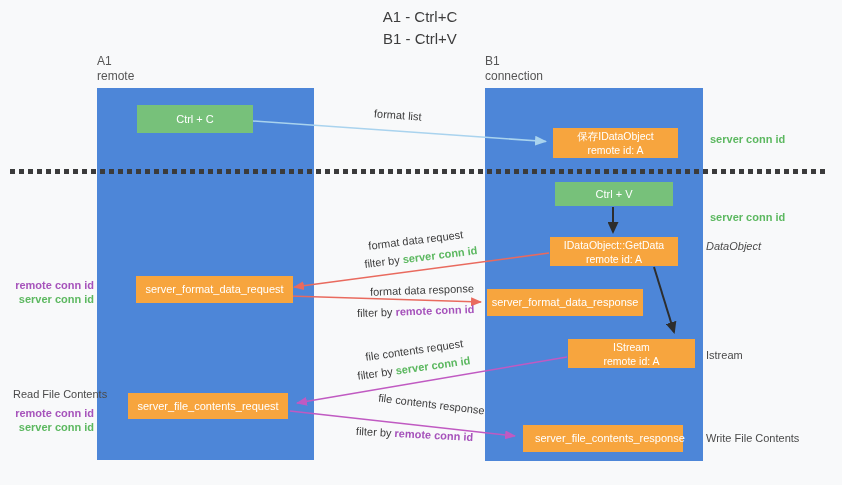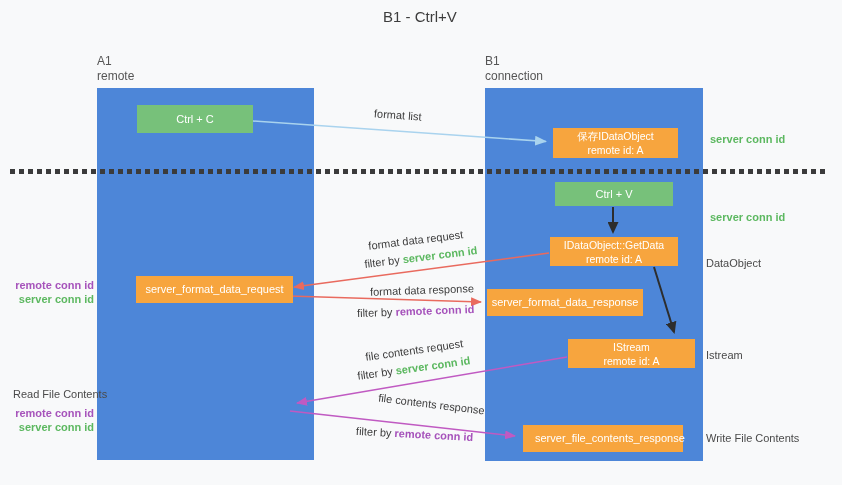--- a/index.html
+++ b/index.html
@@ -48,20 +48,21 @@
   .r4  { transform:rotate(4deg); }
   .r7  { transform:rotate(7deg); }
   .r3  { transform:rotate(3deg); }
 </style>
 </head>
 <body>
 
 <div id="canvas">
 
   <div class="title">
+    <div>A1 - Ctrl+C</div>
     <div>B1 - Ctrl+V</div>
   </div>
 
   <div class="lane-header" style="left:97px;top:54px;width:217px;">
     <div>A1</div>
     <div>remote</div>
   </div>
   <div class="lane-header" style="left:485px;top:54px;width:218px;">
     <div>B1</div>
     <div>connection</div>
@@ -112,20 +113,21 @@
 
   <div class="node orange" style="left:136px;top:276px;width:157px;height:27px;line-height:27px;">server_format_data_request</div>
 
   <div class="node orange" style="left:487px;top:289px;width:156px;height:27px;line-height:27px;">server_format_data_response</div>
 
   <div class="node orange two-line" style="left:568px;top:339px;width:127px;height:29px;">
     <div>IStream</div>
     <div>remote id: A</div>
   </div>
 
+  <div class="node orange" style="left:128px;top:393px;width:160px;height:26px;line-height:26px;">server_file_contents_request</div>
 
   <div class="node orange" style="left:523px;top:425px;width:160px;height:27px;line-height:27px;padding-left:12px;">server_file_contents_response</div>
 
   <div class="edge-label r4" style="left:374px;top:109px;">format list</div>
 
   <div class="edge-label r-7" style="left:368px;top:234px;">format data request</div>
   <div class="edge-label r-7" style="left:364px;top:251px;">
     <span>filter by </span><span class="green-text">server conn id</span>
   </div>
 
@@ -139,21 +141,21 @@
     <span>filter by </span><span class="green-text">server conn id</span>
   </div>
 
   <div class="edge-label r7" style="left:378px;top:398px;">file contents response</div>
   <div class="edge-label r3" style="left:356px;top:428px;">
     <span>filter by </span><span class="purple-text">remote conn id</span>
   </div>
 
   <div class="side-label green-text" style="left:710px;top:133px;">server conn id</div>
   <div class="side-label green-text" style="left:710px;top:211px;">server conn id</div>
-  <div class="side-label gray-text" style="left:706px;top:257px;">DataObject</div>
+  <div class="side-label gray-text" style="left:706px;top:240px;font-style:italic;">DataObject</div>
   <div class="side-label gray-text" style="left:706px;top:349px;">Istream</div>
   <div class="side-label gray-text" style="left:706px;top:432px;">Write File Contents</div>
 
   <div class="left-block" style="left:4px;top:278px;">
     <div class="purple-text">remote conn id</div>
     <div class="green-text">server conn id</div>
   </div>
 
   <div class="left-block gray-text" style="left:4px;top:387px;margin-left:9px;">Read File Contents</div>
 

